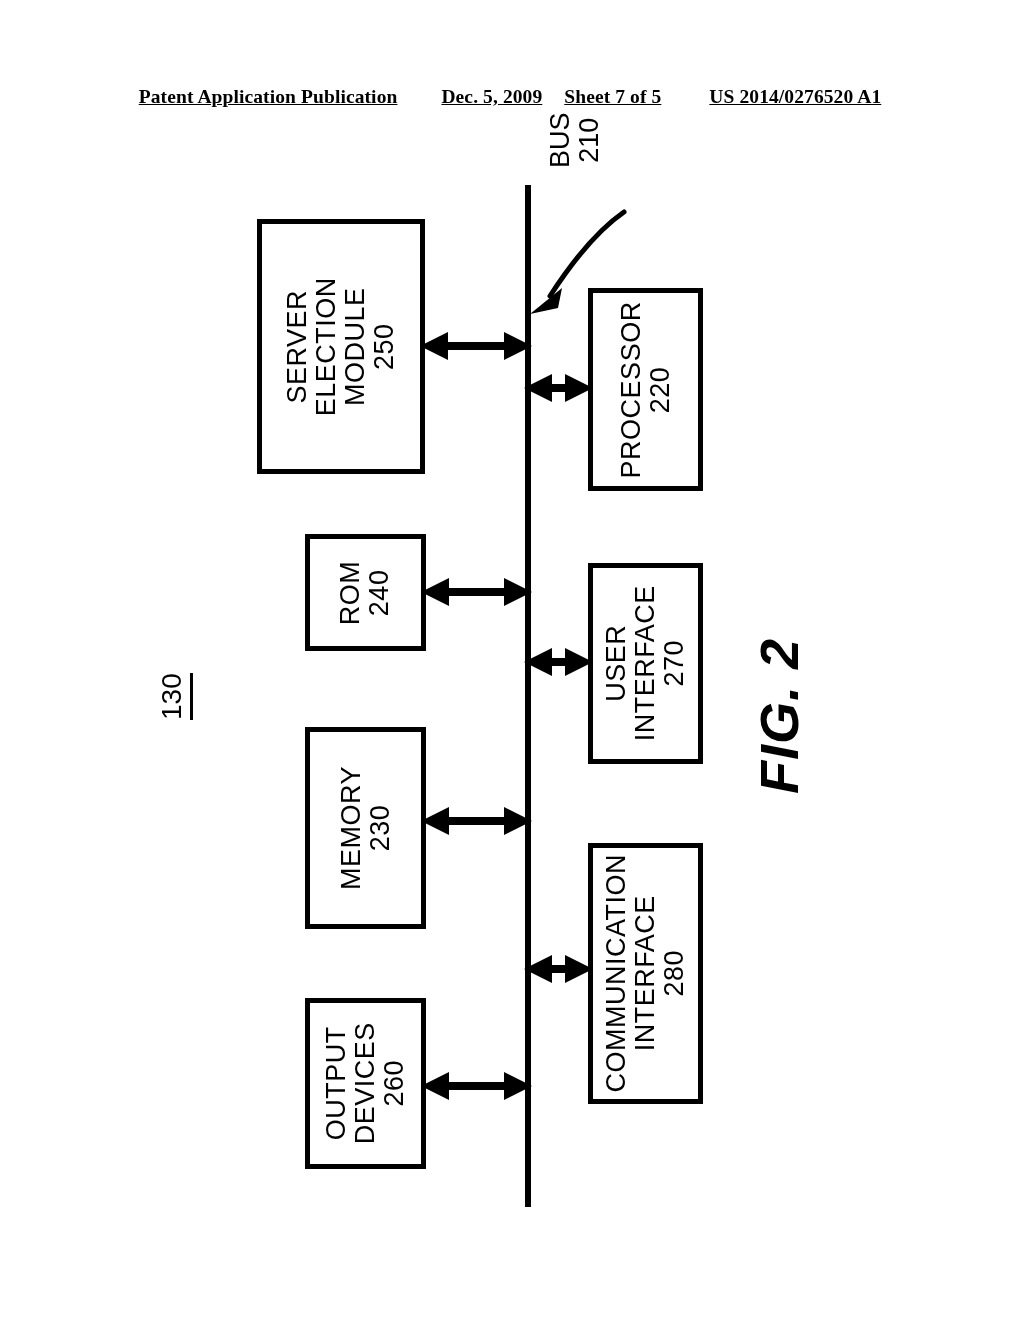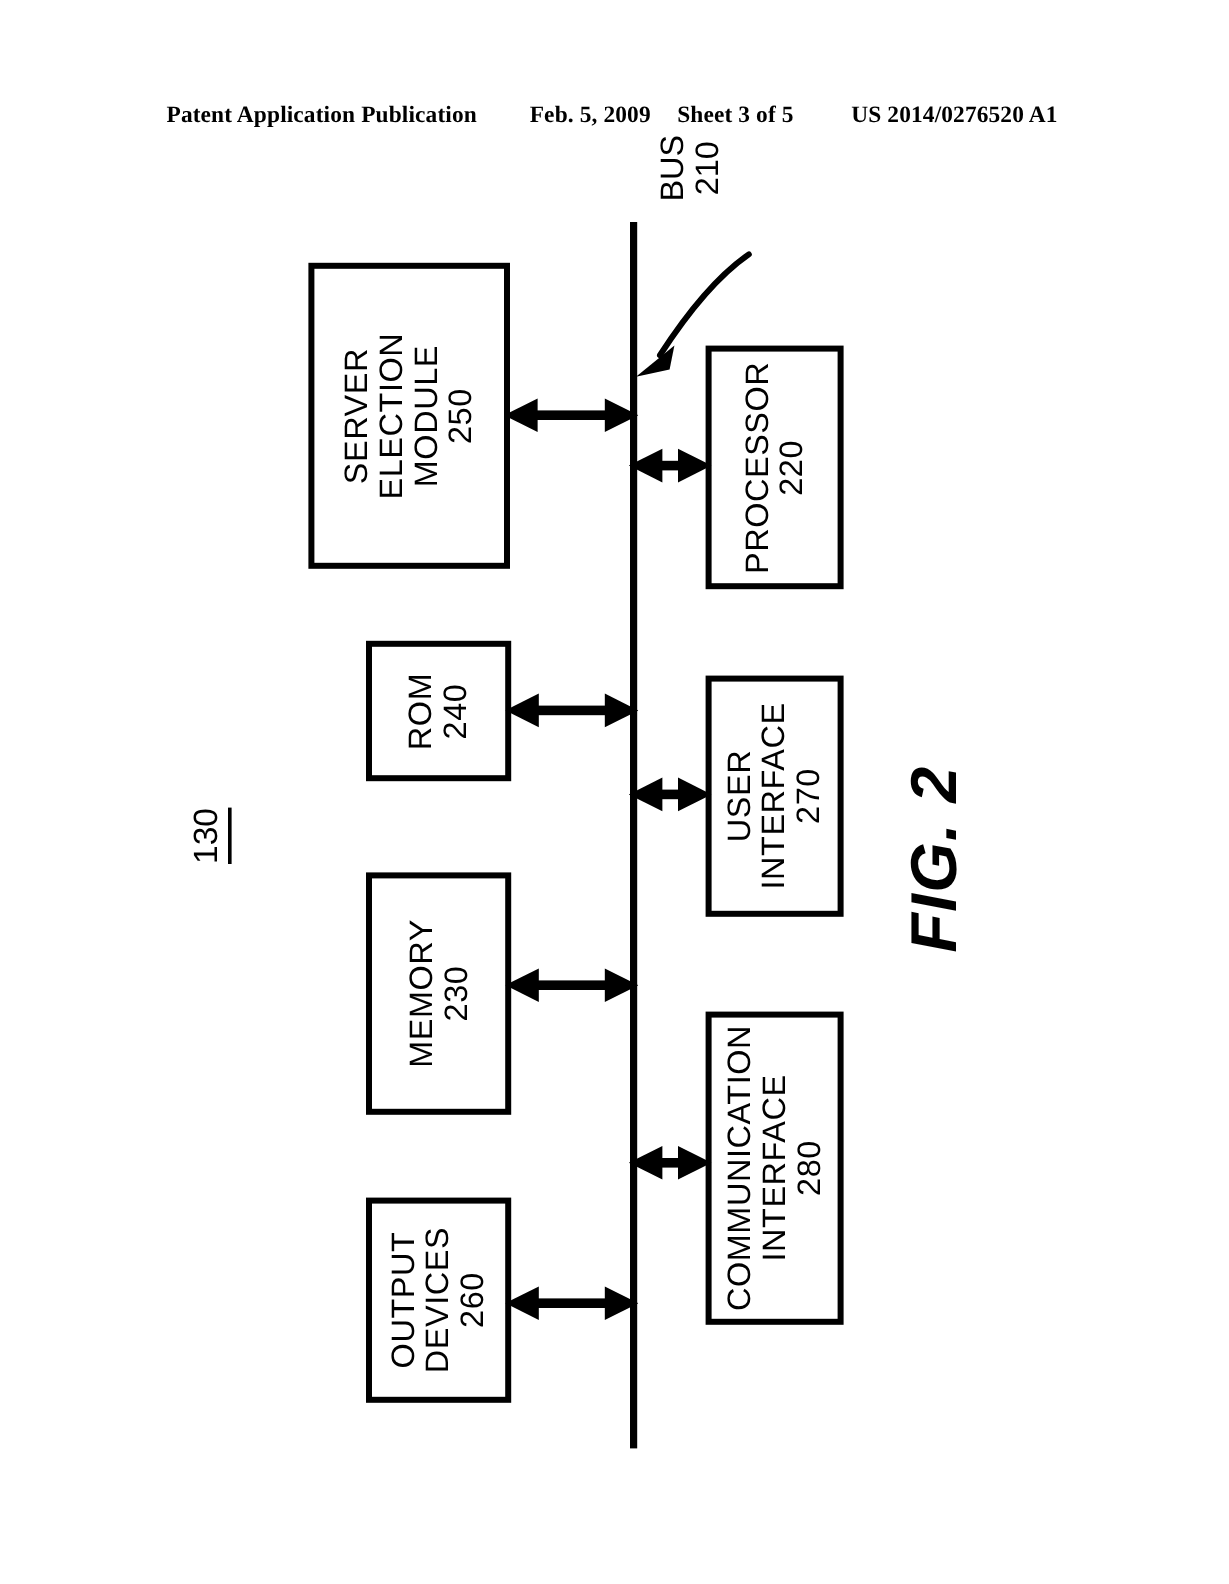--- a/index.html
+++ b/index.html
@@ -26,20 +26,21 @@
     left: 0;
     width: 1020px;
     display: flex;
     justify-content: center;
     align-items: baseline;
     font-family: "Liberation Serif", serif;
     font-weight: bold;
     font-size: 19.5px;
     letter-spacing: 0.1px;
     white-space: nowrap;
+    text-decoration: underline;
   }
   .hdr-pub      { margin-right: 44px; }
   .hdr-date     { margin-right: 22px; }
   .hdr-sheet    { margin-right: 48px; }
   .hdr-docnum   { }
 
   
   .bus-line {
     position: absolute;
     left: 525px;
@@ -166,22 +167,22 @@
     letter-spacing: 1px;
   }
 </style>
 </head>
 <body>
 
 <div id="page">
 
   <div class="pub-header">
     <span class="hdr-pub">Patent Application Publication</span>
-    <span class="hdr-date">Feb. 5, 2009</span>
-    <span class="hdr-sheet">Sheet 3 of 5</span>
+    <span class="hdr-date">Dec. 5, 2009</span>
+    <span class="hdr-sheet">Sheet 7 of 5</span>
     <span class="hdr-docnum">US 2014/0276520 A1</span>
   </div>
 
   <div class="bus-line"></div>
 
   <div id="bus-leader">
     <svg viewBox="0 0 110 130" xmlns="http://www.w3.org/2000/svg">
       <path d="M 104 16 C 78 34, 52 66, 30 100" stroke="#000" stroke-width="5" fill="none" stroke-linecap="round"></path>
       <polygon points="10,118 42,92 38,112" fill="#000"></polygon>
     </svg>

